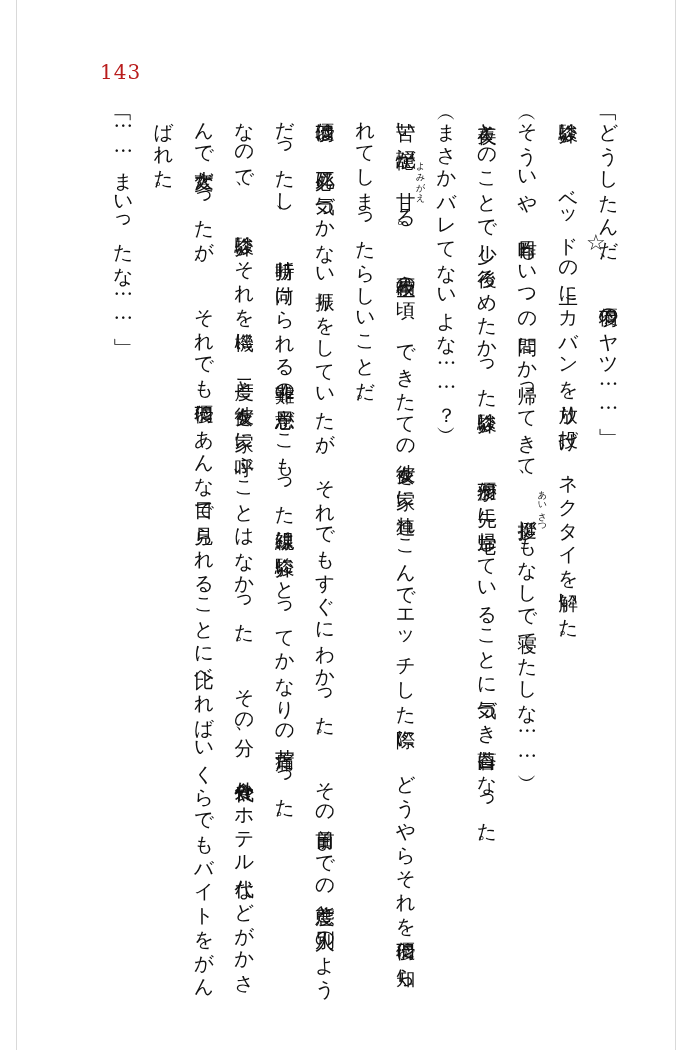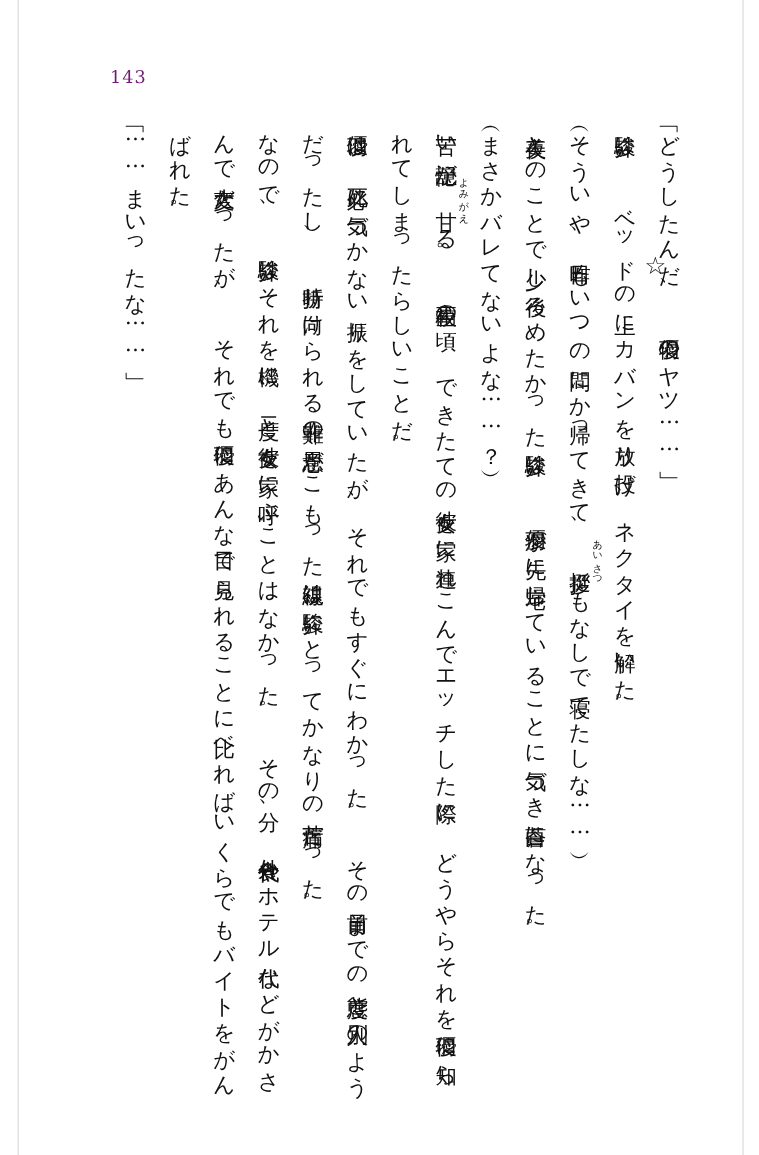--- a/index.html
+++ b/index.html
@@ -41,23 +41,23 @@
     top: 0;
     width: 1px;
     height: 1050px;
     background: #d9d9d9;
   }
 
   .page-number {
     position: absolute;
     left: 100px;
     top: 60px;
-    font-size: 16px;
+    font-size: 20px;
     letter-spacing: 1px;
-    color: #701a75;
+    color: #b91c1c;
   }
 
   
   .text-block {
     position: absolute;
     top: 108px;
     right: 62px;
     height: 890px;
     width: 520px;
     writing-mode: vertical-rl;

